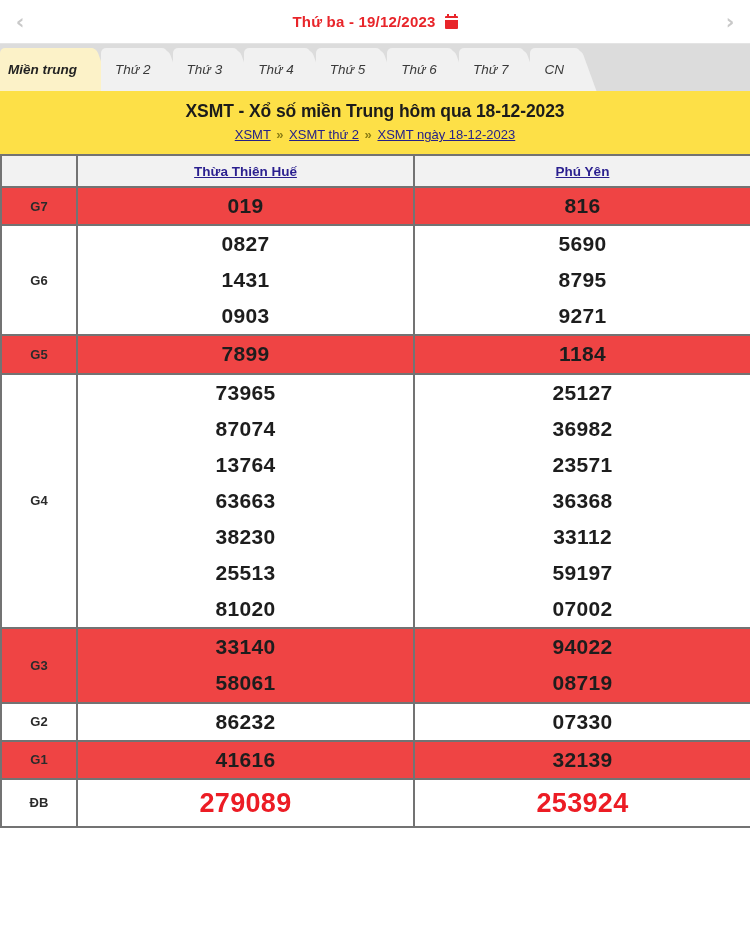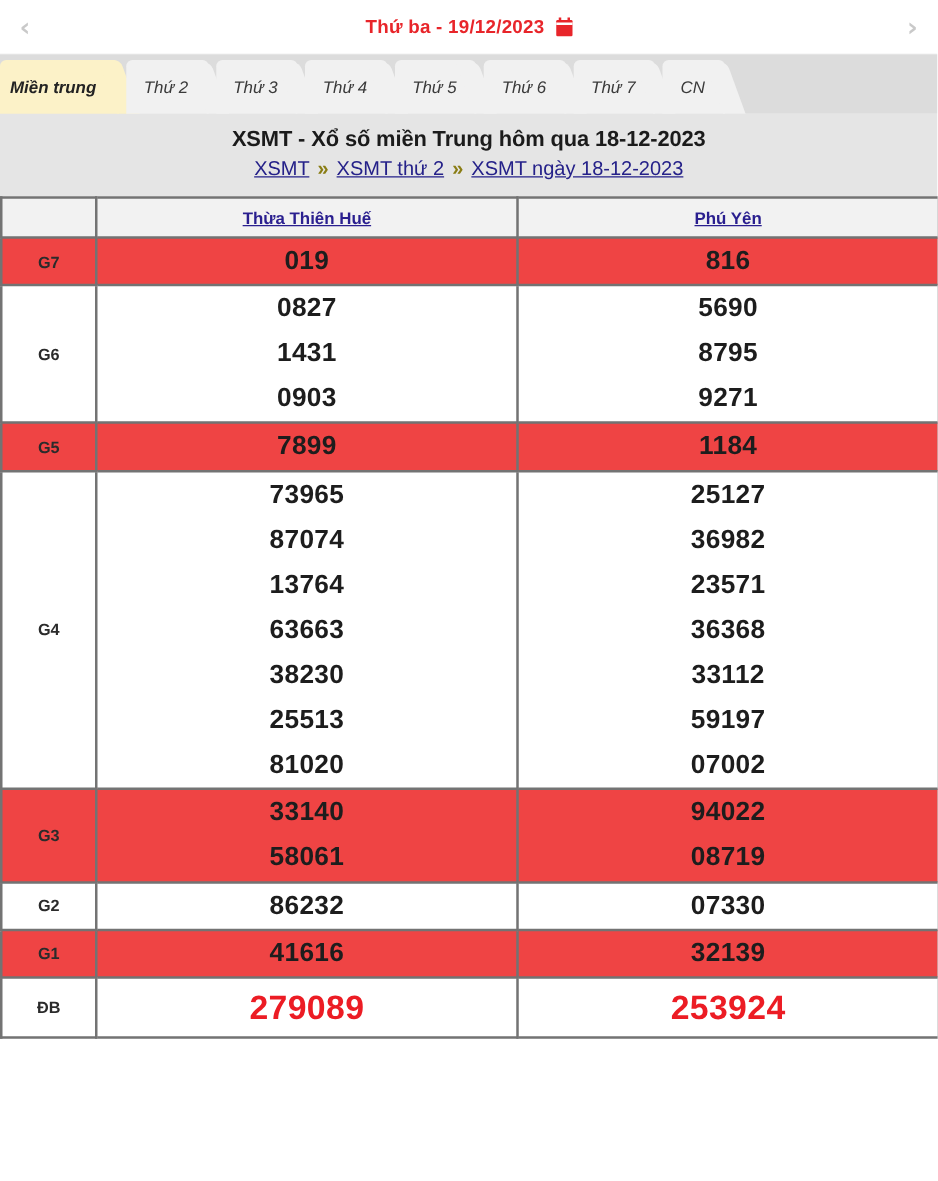--- a/index.html
+++ b/index.html
@@ -111,33 +111,33 @@
     padding-left: 8px;
     padding-right: 18px;
     height: 43px;
   }
   .tab.active::after {
     height: 43px;
   }
 
   
   .titleblock {
-    background: #e5e5e5;
+    background: #fde047;
     padding: 10px 0 12px 0;
     text-align: center;
   }
   .main-title {
     font-size: 17.5px;
     font-weight: bold;
     color: #1b1b1b;
     letter-spacing: -.1px;
   }
   .breadcrumb {
     margin-top: 5px;
-    font-size: 16px;
+    font-size: 13px;
     color: #6b6108;
   }
   .breadcrumb a {
     color: #252189;
     text-decoration: underline;
   }
   .breadcrumb .sep {
     color: #8a7d14;
     padding: 0 2px;
     font-weight: bold;

